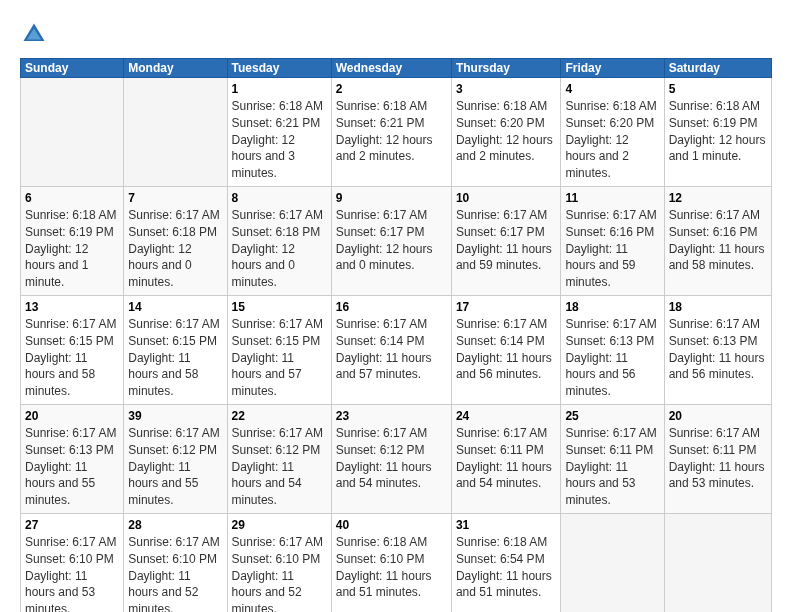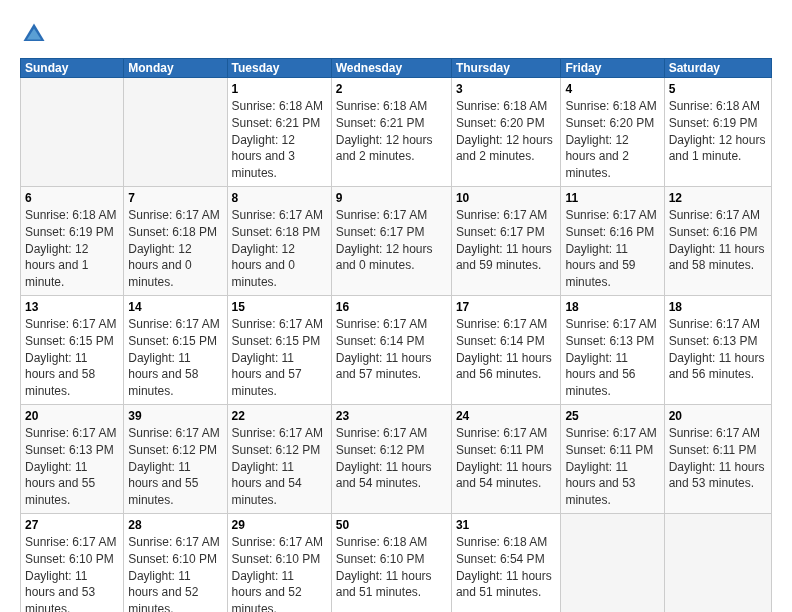--- a/index.html
+++ b/index.html
@@ -306,21 +306,21 @@
 Sunset: 6:10 PM
 Daylight: 11 hours and 52 minutes.</div>
         </td>
         <td>
           <span class="day-num">29</span>
           <div class="day-info">Sunrise: 6:17 AM
 Sunset: 6:10 PM
 Daylight: 11 hours and 52 minutes.</div>
         </td>
         <td>
-          <span class="day-num">50</span>
+          <span class="day-num">40</span>
           <div class="day-info">Sunrise: 6:18 AM
 Sunset: 6:10 PM
 Daylight: 11 hours and 51 minutes.</div>
         </td>
         <td>
           <span class="day-num">31</span>
           <div class="day-info">Sunrise: 6:18 AM
 Sunset: 6:54 PM
 Daylight: 11 hours and 51 minutes.</div>
         </td>

